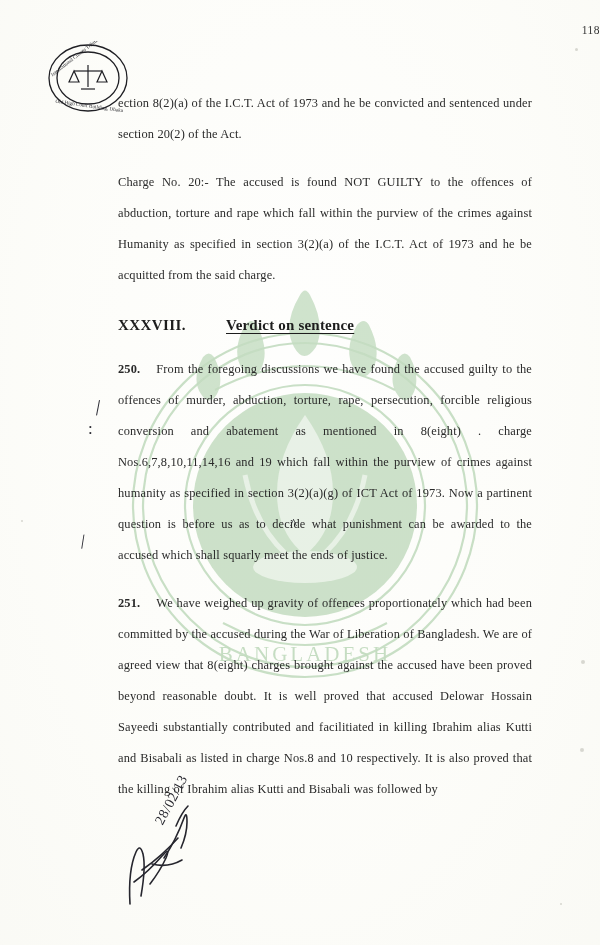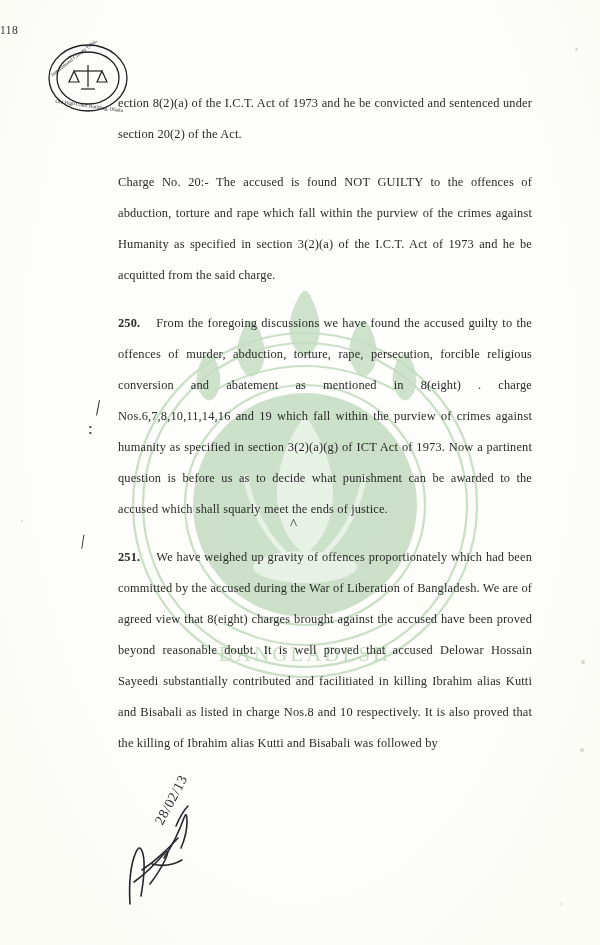--- a/index.html
+++ b/index.html
@@ -52,21 +52,21 @@
     height: 74px;
     pointer-events: none;
   }
 
   
   #page-number {
     position: absolute;
     top: 24px;
     left: 0;
     width: 600px;
-    text-align: left;
+    text-align: right;
     font-size: 11.5px;
     font-family: "Liberation Serif", serif;
     color: #333;
     letter-spacing: .5px;
   }
 
   
   #body-text {
     position: absolute;
     left: 118px;
@@ -205,20 +205,24 @@
   </svg>
 
   <div id="page-number">118</div>
 
   <div id="body-text">
 
     <p class="para first-clipped">ection 8(2)(a) of the I.C.T. Act of 1973 and he be convicted and sentenced under section 20(2) of the Act.</p>
 
     <p class="para">Charge No. 20:- The accused is found NOT GUILTY to the offences of abduction, torture and rape which fall within the purview of the crimes against Humanity as specified in section 3(2)(a) of the I.C.T. Act of 1973 and he be acquitted from the said charge.</p>
 
+    <div class="heading-row">
+      <span class="heading-num">XXXVIII.</span>
+      <span class="heading-title">Verdict on sentence</span>
+    </div>
 
     <p class="para">
       <span class="lead">250.</span><span>From the foregoing discussions we have found the accused guilty to the offences of murder, abduction, torture, rape, persecution, forcible religious conversion and abatement as mentioned in 8(eight) . charge Nos.6,7,8,10,11,14,16 and 19 which fall within the purview of crimes against humanity as specified in section 3(2)(a)(g) of ICT Act of 1973. Now a partinent question is before us as to decide what punishment can be awarded to the accused which shall squarly meet the ends of justice.</span>
     </p>
 
     <p class="para">
       <span class="lead">251.</span><span>We have weighed up gravity of offences proportionately which had been committed by the accused during the War of Liberation of Bangladesh. We are of agreed view that 8(eight) charges brought against the accused have been proved beyond reasonable doubt. It is well proved that accused Delowar Hossain Sayeedi substantially contributed and facilitiated in killing Ibrahim alias Kutti and Bisabali as listed in charge Nos.8 and 10 respectively. It is also proved that the killing of Ibrahim alias Kutti and Bisabali was followed by</span>
     </p>
 
   </div>

